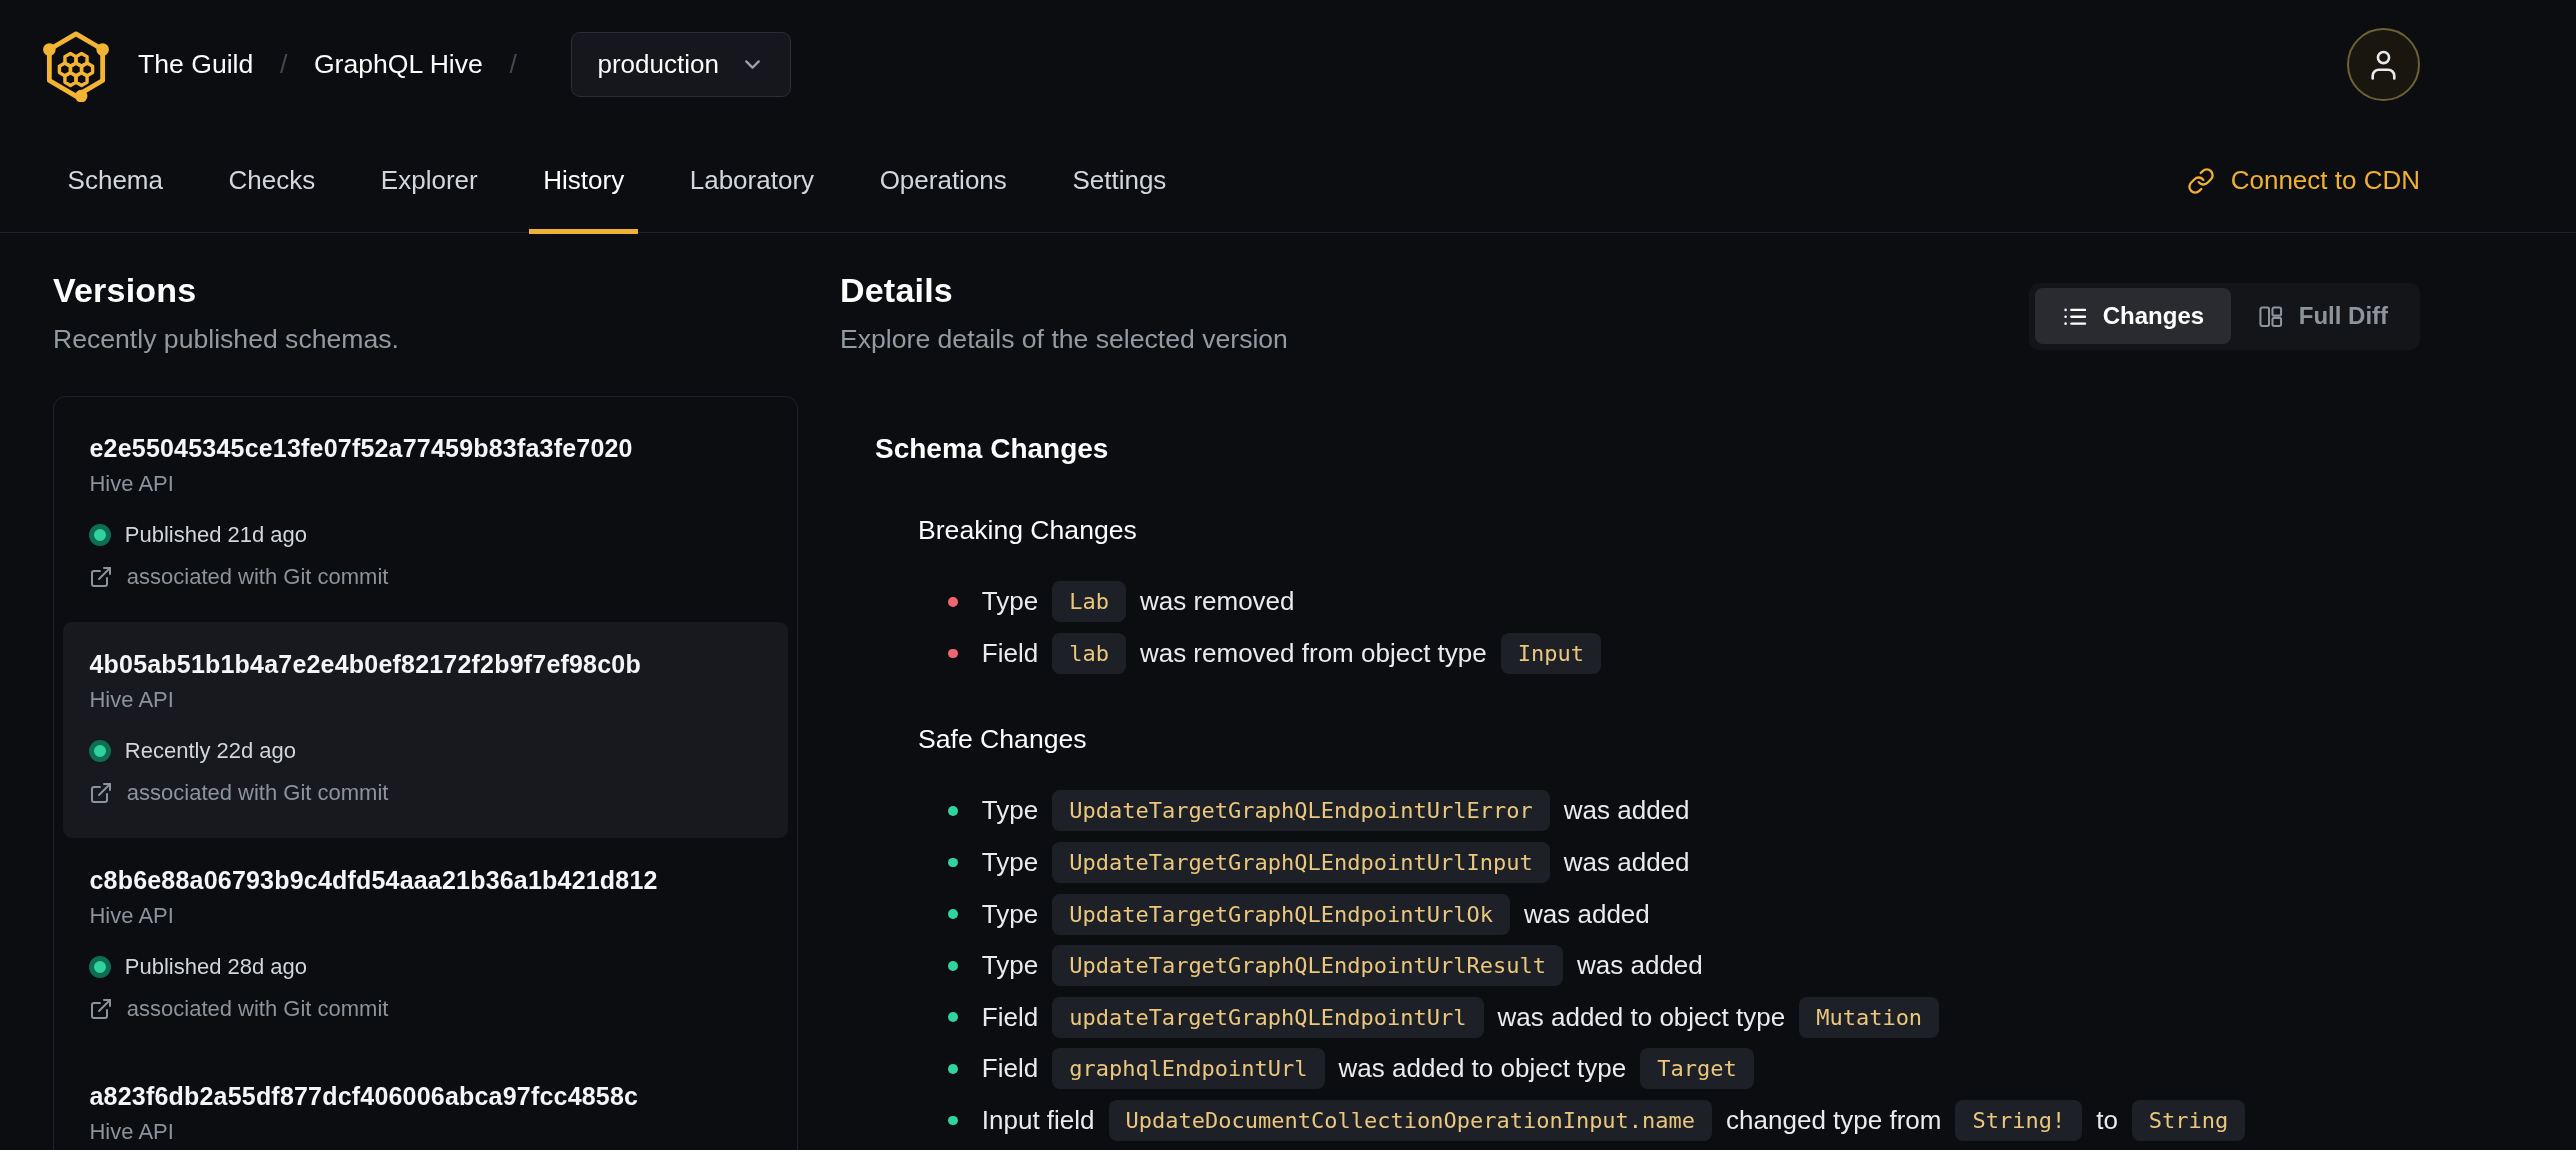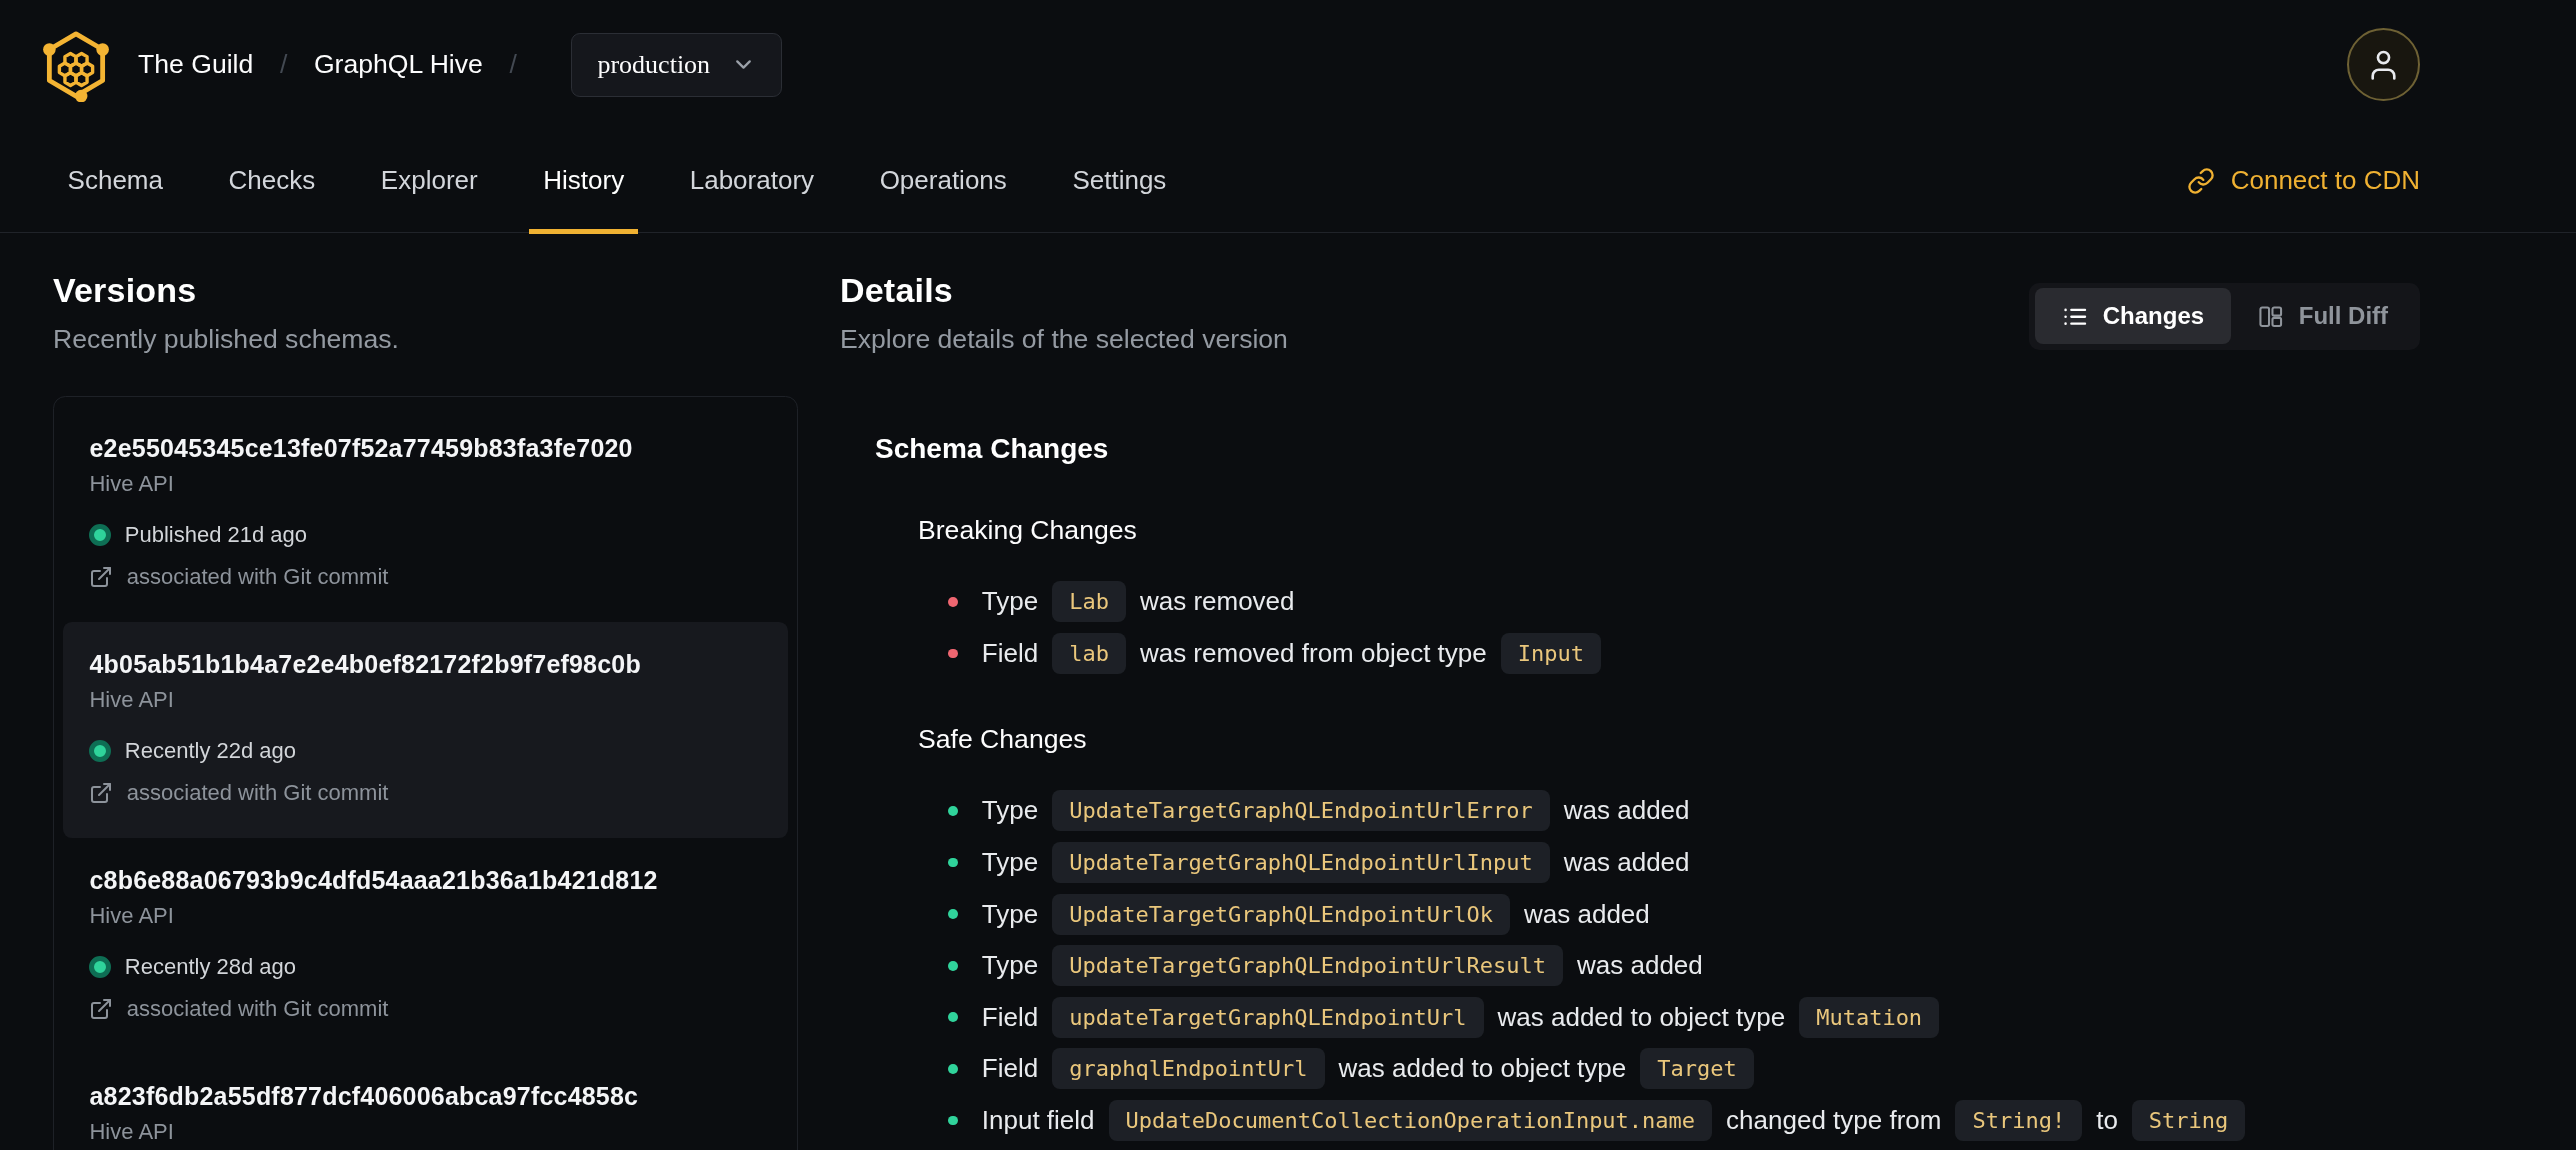--- a/index.html
+++ b/index.html
@@ -18,21 +18,21 @@
     padding:0 156px 0 39px;
   }
   .logo { width:74px; height:74px; flex:none; }
   .crumbs { display:flex; align-items:center; margin-left:25px; }
   .crumb { font-size:26.6px; font-weight:500; color:#fcfcfd; cursor:pointer; }
   .crumb-sep { color:#434952; font-size:26.6px; margin:0 26.6px; }
   .target-btn {
     display:flex; align-items:center; gap:21px;
     background:#15171c; border:1.8px solid #2b2e35; border-radius:8.9px;
     padding:16px 25px; margin-left:28px;
-    font-size:26px; color:#fcfcfd; font-family:Liberation Serif, serif; cursor:pointer;
+    font-size:26px; color:#fcfcfd; font-family:Liberation Sans, sans-serif; cursor:pointer;
   }
   .target-btn svg { width:25px; height:25px; stroke:#9aa0a8; }
   .spacer { flex:1; }
   .avatar {
     width:73px; height:73px; border-radius:50%;
     background:#18160f; border:2.7px solid #6e6134;
     display:flex; align-items:center; justify-content:center; cursor:pointer;
   }
   .avatar svg { width:37px; height:37px; stroke:#e8eaee; }
 
@@ -212,21 +212,21 @@
               </svg>
             </span>
             <span>associated with Git commit</span>
           </div>
         </div>
         <div class="version-item">
           <div class="vhash">c8b6e88a06793b9c4dfd54aaa21b36a1b421d812</div>
           <div class="vservice">Hive API</div>
           <div class="vrow">
             <span class="status-dot"></span>
-            <span>Recently 28d ago</span>
+            <span>Published 28d ago</span>
           </div>
           <div class="vrow git">
             <span>
               <svg viewBox="0 0 24 24" fill="none" stroke="currentColor" stroke-width="2" stroke-linecap="round" stroke-linejoin="round" style="width: 24px; height: 24px;">
                 <path d="M18 13v6a2 2 0 0 1-2 2H5a2 2 0 0 1-2-2V8a2 2 0 0 1 2-2h6"></path>
                 <path d="M15 3h6v6"></path>
                 <path d="M10 14L21 3"></path>
               </svg>
             </span>
             <span>associated with Git commit</span>

